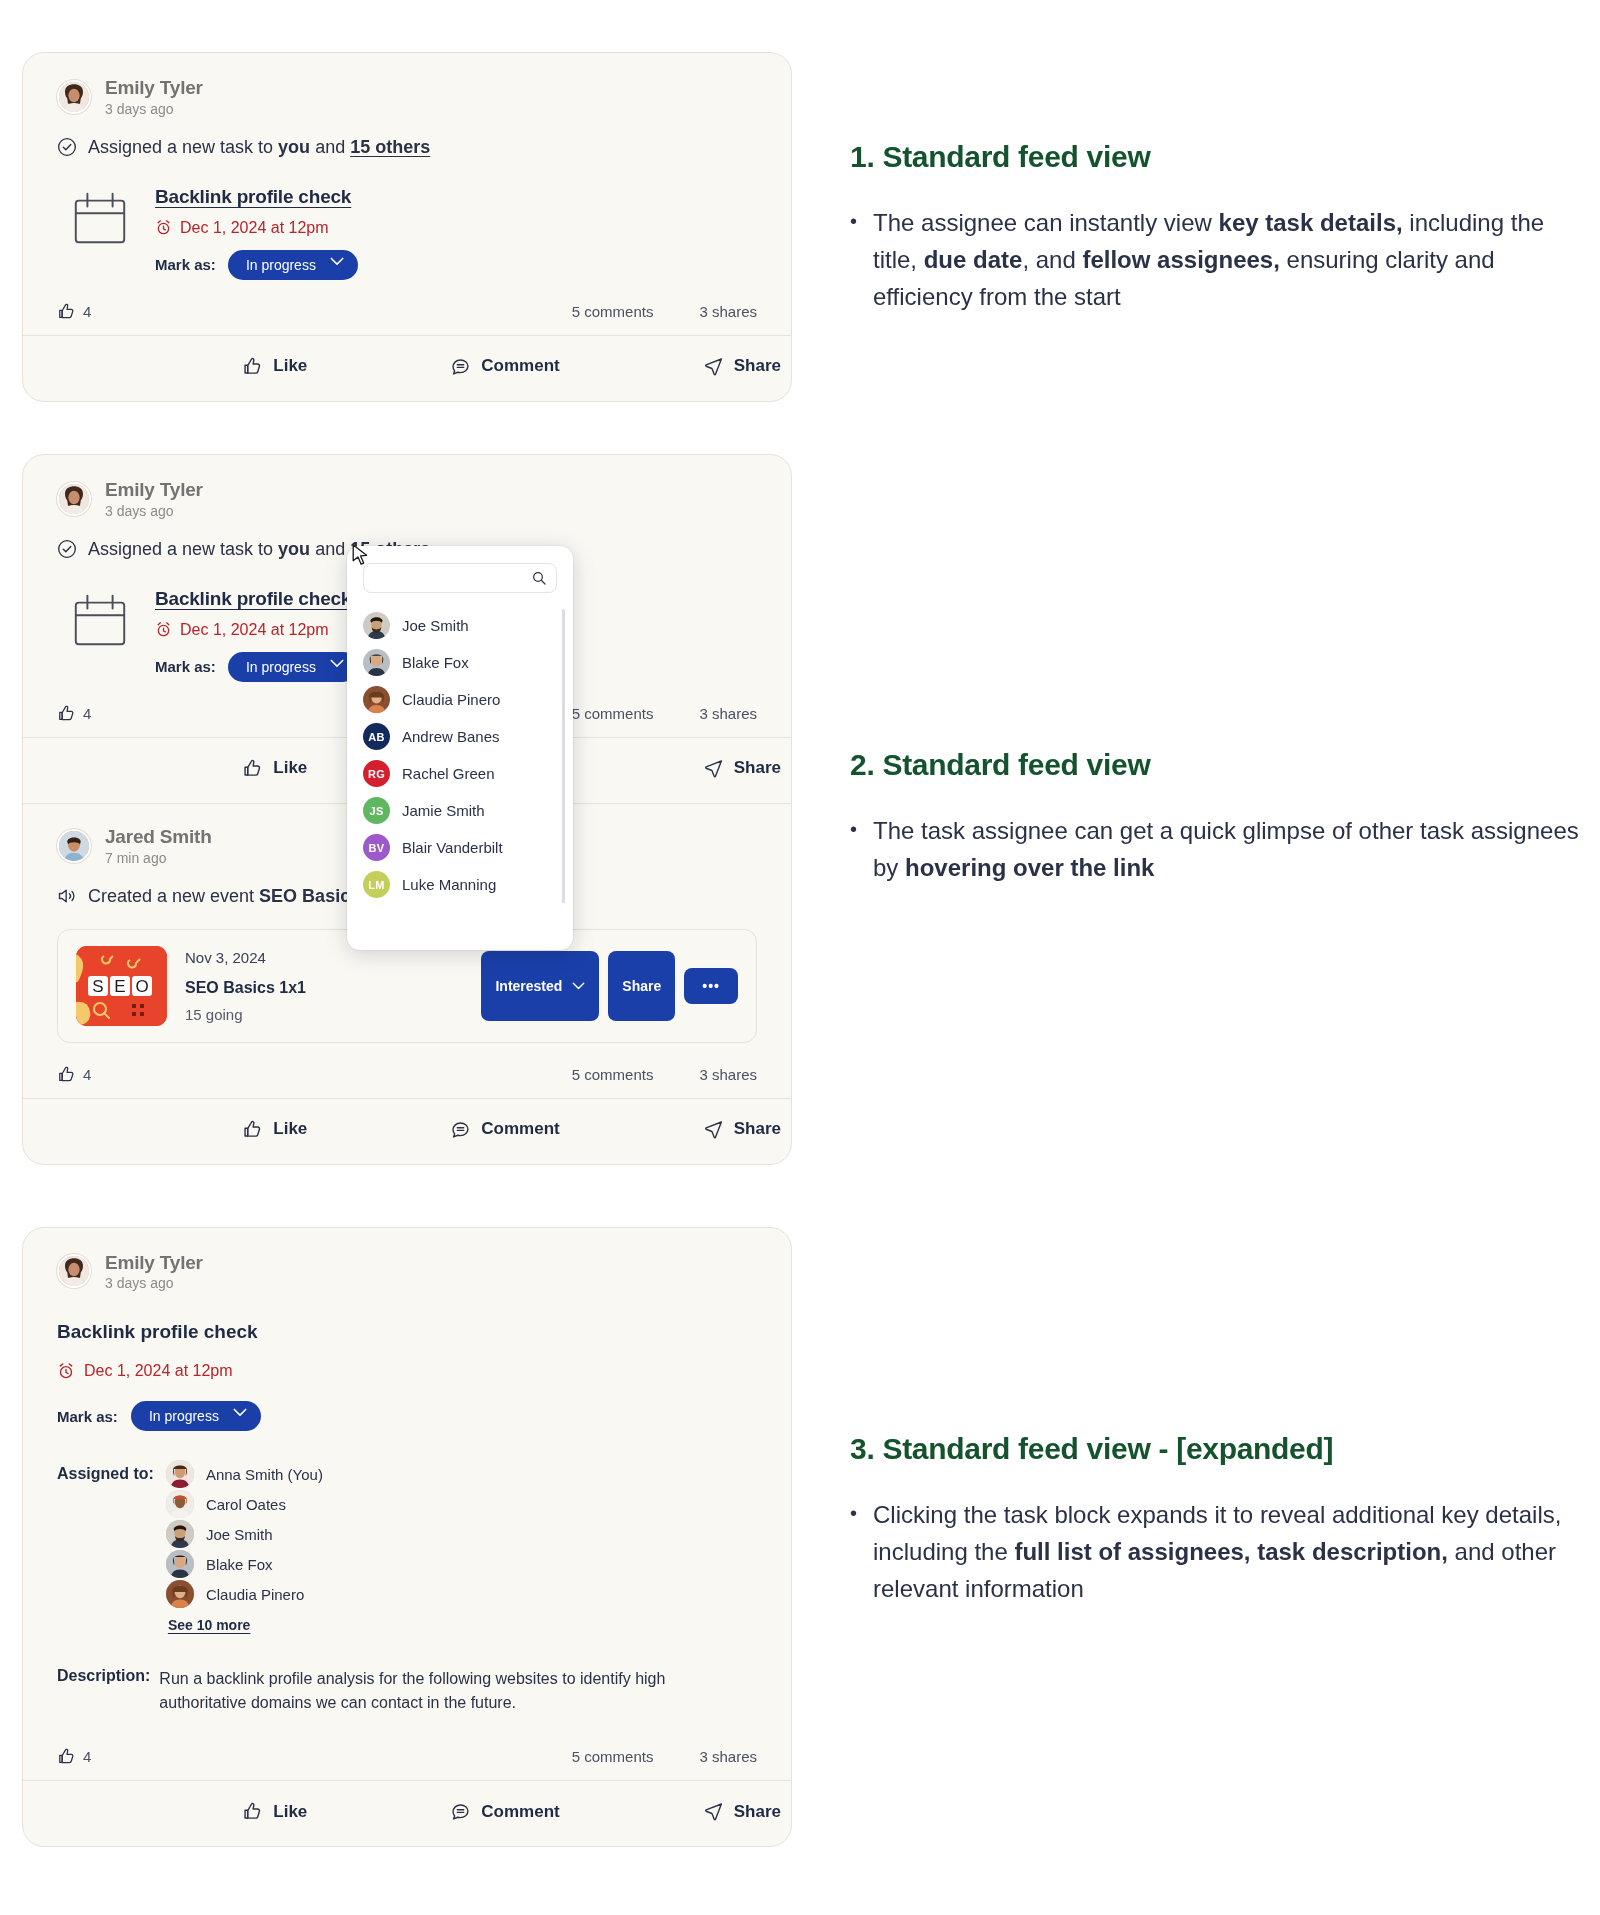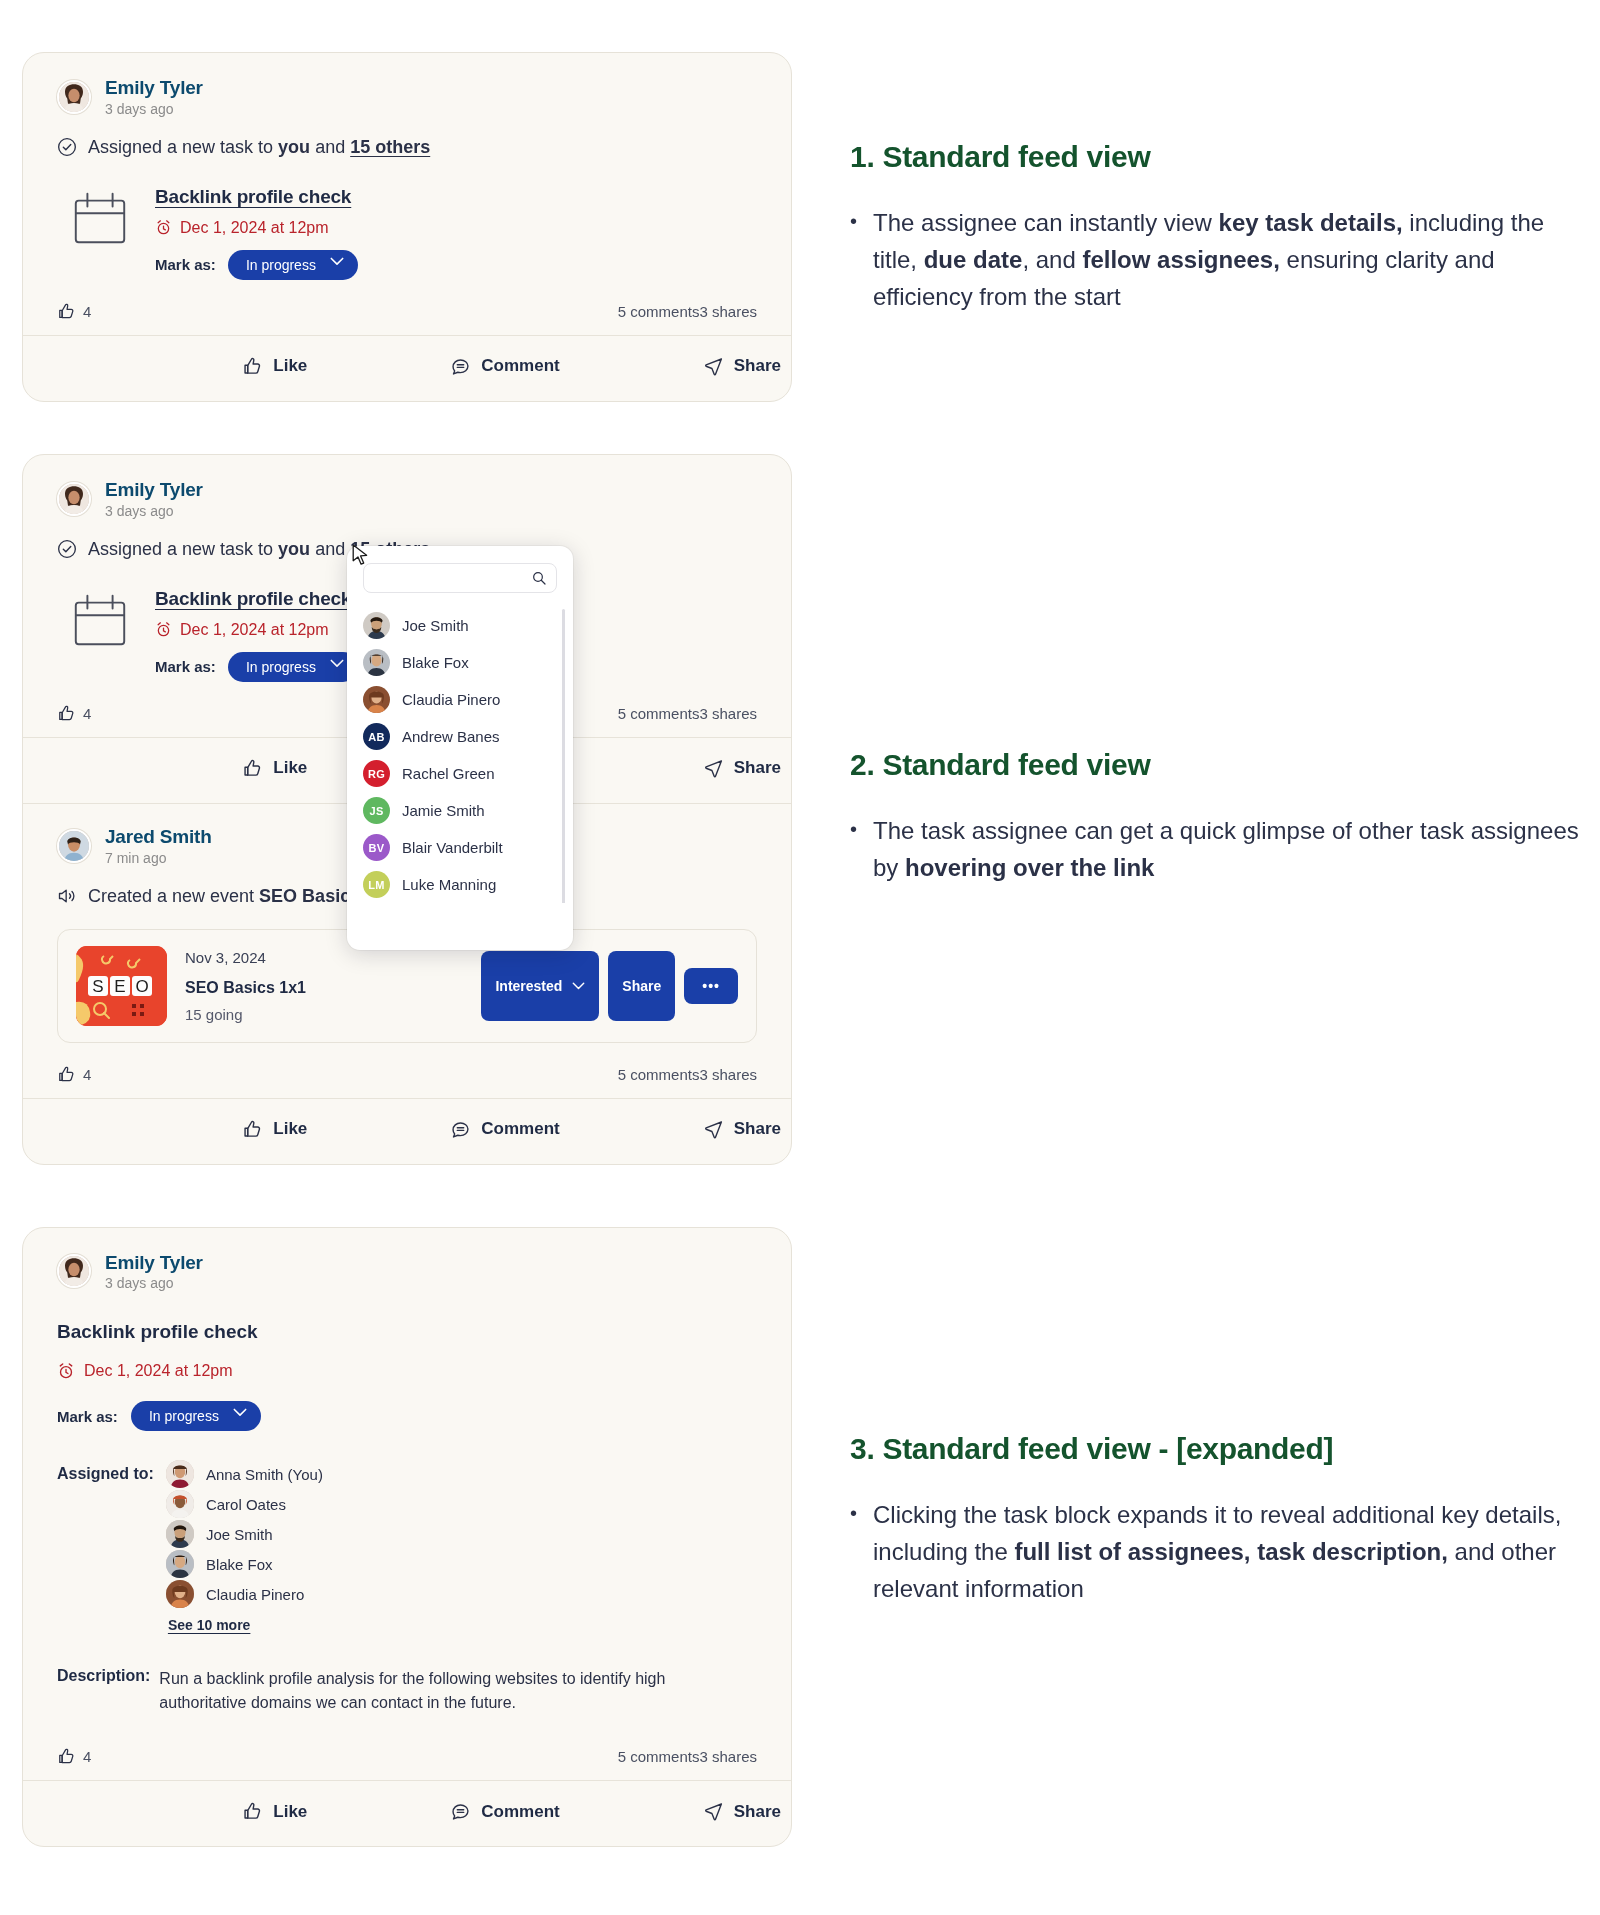--- a/index.html
+++ b/index.html
@@ -36,21 +36,21 @@
   .post-head { display: flex; align-items: center; gap: 14px; }
   .avatar {
     width: 34px; height: 34px; border-radius: 50%;
     background: #c9b9ae; flex: none;
     border: 2px solid #fff;
     overflow: hidden; position: relative;
     box-shadow: 0 0 0 1px #e3ded4;
   }
   .avatar svg { display: block; width: 100%; height: 100%; }
   .who-name {
-    font-size: 19px; font-weight: bold; color: #0c4a6e;
+    font-size: 19px; font-weight: bold; color: #737373;
     line-height: 1.15; letter-spacing: -0.2px;
   }
   .who-time { font-size: 14px; color: #8b8b8b; margin-top: 2px; }
 
   .activity {
     display: flex; align-items: center; gap: 11px;
     margin-top: 20px;
     font-size: 18px; color: #2b3147;
   }
   .activity .check-icon { width: 20px; height: 20px; flex: none; }
@@ -86,21 +86,21 @@
   }
   .pill .chev { width: 14px; height: 9px; flex: none; }
 
   .stats-row {
     display: flex; align-items: center;
     margin-top: 22px; padding: 0 0 14px 0;
     font-size: 15px; color: #4a5062;
   }
   .likes { display: flex; align-items: center; gap: 7px; }
   .likes .thumb-icon { width: 19px; height: 19px; }
-  .stats-right { margin-left: auto; display: flex; }
+  .stats-right { margin-left: auto; display: flex; gap: 46px; }
 
   .divider { height: 1px; background: #e7e3d9; margin: 0 -34px; }
 
   .actions {
     display: flex; justify-content: flex-end; gap: 8px;
     padding: 16px 0 20px 0; margin: 0 -34px;
   }
   .act {
     display: flex; align-items: center; gap: 10px;
     font-size: 17px; font-weight: bold; color: #1f2a44;

